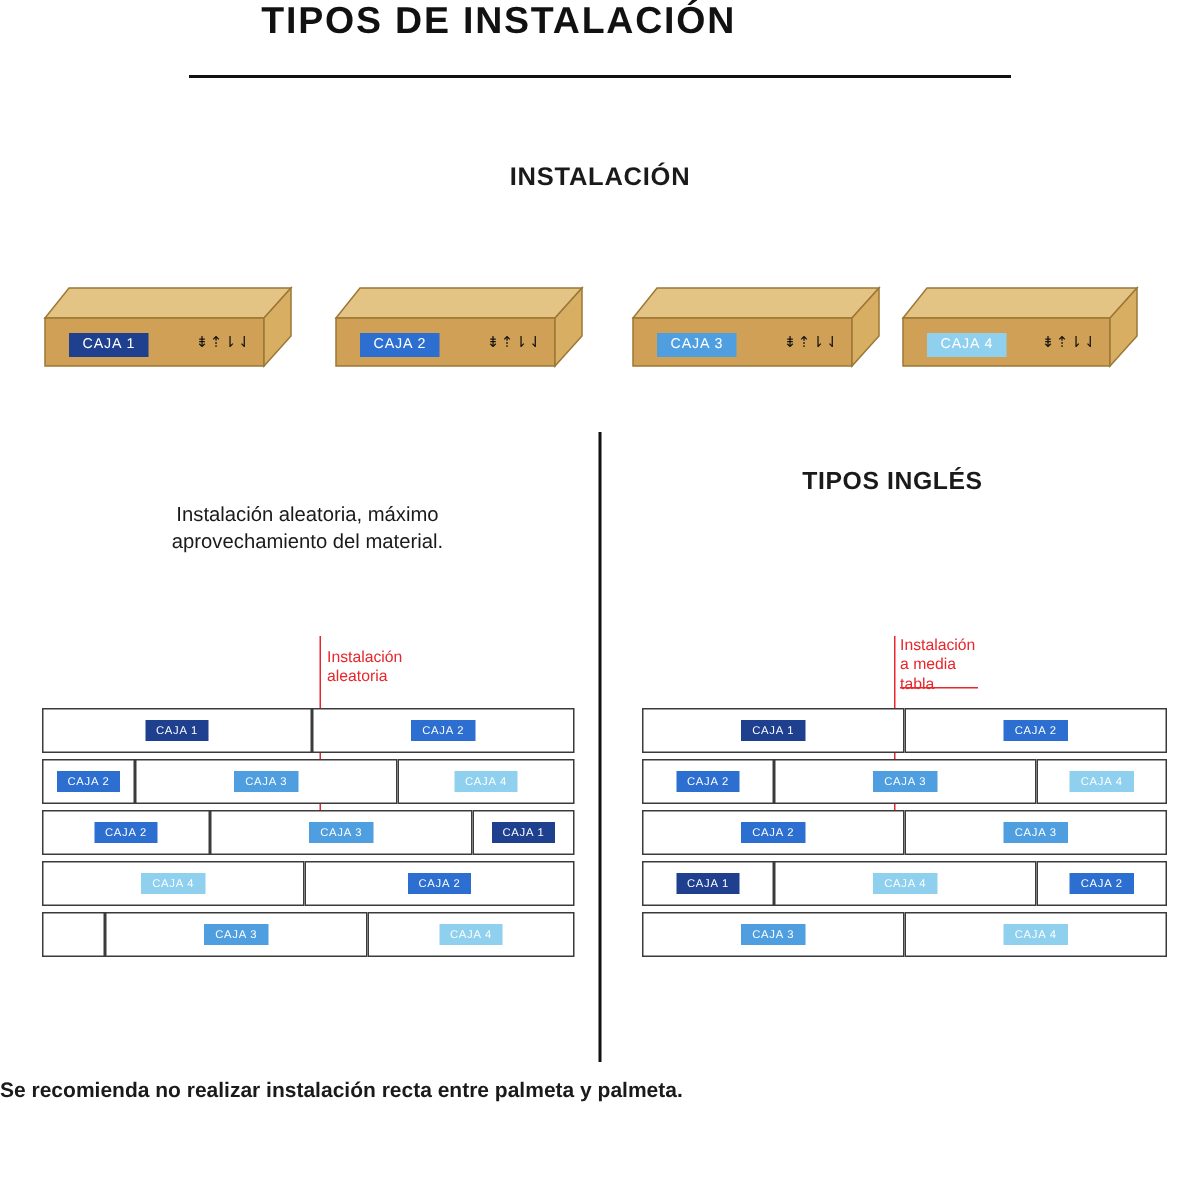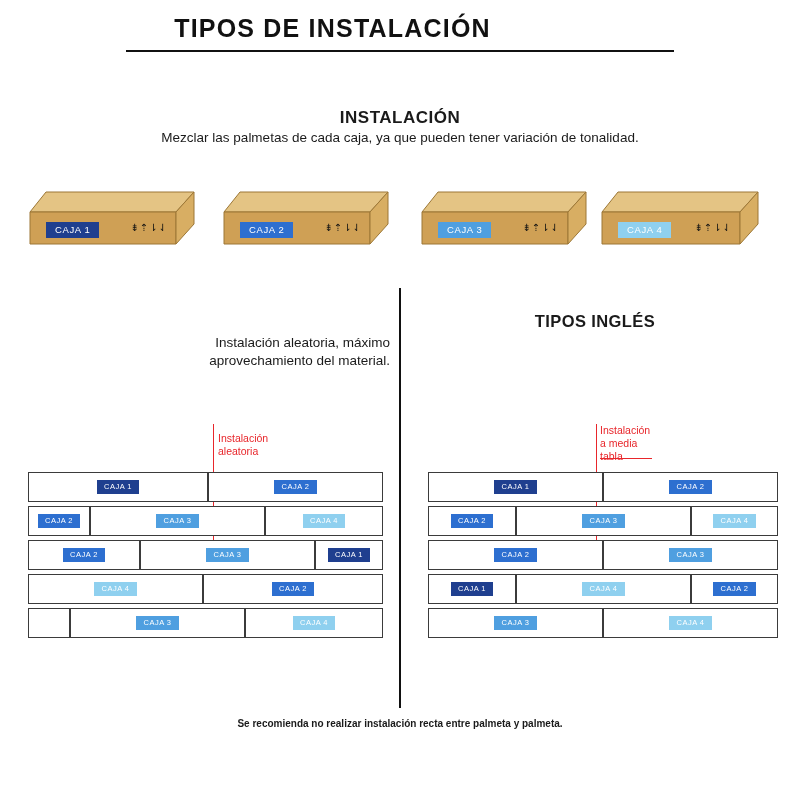--- a/index.html
+++ b/index.html
@@ -6,21 +6,21 @@
   body{
     width:800px;height:800px;background:#ffffff;
     font-family:"Liberation Sans", sans-serif;
     color:#1a1a1a;position:relative;overflow:hidden;
   }
   .page{position:relative;width:800px;height:800px;}
 
   
   .header{
     position:absolute;left:0;top:0;width:665px;height:56px;
-    display:flex;align-items:center;justify-content:center;
+    display:flex;justify-content:center;
   }
   .header h1{
     font-size:25px;font-weight:bold;letter-spacing:1.2px;margin:0;
     color:#111;
   }
   .header-rule{
     position:absolute;left:126px;top:50px;width:548px;height:2px;background:#111;
   }
 
   
@@ -41,57 +41,56 @@
     padding:2px 9px 3px 9px;font-size:9.5px;letter-spacing:.6px;color:#fff;
     font-weight:normal;
   }
   .arrows{position:absolute;right:22px;top:36px;font-size:10px;color:#111;letter-spacing:1px;}
 
   
   .vdivider{position:absolute;left:399px;top:288px;width:1.5px;height:420px;background:#111;}
 
   
   .col-title{position:absolute;text-align:center;font-size:16.5px;font-weight:bold;letter-spacing:.4px;}
-  .col-desc{position:absolute;text-align:right;font-size:13.5px;line-height:1.35;}
+  .col-desc{position:absolute;text-align:center;font-size:13.5px;line-height:1.35;}
 
   
   .red-note{position:absolute;color:#e8262b;font-size:10.5px;line-height:1.25;}
   .red-line{position:absolute;background:#e8262b;width:1.3px;}
   .red-hline{position:absolute;background:#e8262b;height:1.3px;}
 
   
   .wall{position:absolute;}
   .brick{
     position:absolute;box-sizing:border-box;
     border:1px solid #3b3b3b;background:#fff;
     display:flex;align-items:center;justify-content:center;
   }
   .tag{
     font-size:7.5px;letter-spacing:.5px;color:#fff;padding:2px 7px 2.5px 7px;
     white-space:nowrap;display:inline-block;
   }
 
   
   .footer{
-    position:absolute;left:0;top:718px;width:800px;text-align:center;
-    font-size:10px;font-weight:bold;
+    position:absolute;left:0;top:718px;width:800px;
+    font-size:14px;font-weight:bold;
   }
 </style>
 </head>
 <body>
 
 <div class="page">
 
   <div class="header">
     <h1>TIPOS DE INSTALACIÓN</h1>
   </div>
   <div class="header-rule"></div>
 
   <div class="sec-title" style="top:108px;">INSTALACIÓN</div>
-  <div class="sec-sub" style="top:130px;">Mezclar las palmetas de cada caja, ya que pueden tener variación de tonalidad.</div>
 
   <div class="boxes" id="boxes-row">
       <div class="box" style="left: 28px; width: 168px;">
         <svg width="168" height="66">
           <polygon points="18,6 166,6 148,26 2,26" fill="#e4c484" stroke="#9c7736" stroke-width="1"></polygon>
           <polygon points="2,26 148,26 148,58 2,58" fill="#cfa055" stroke="#9c7736" stroke-width="1"></polygon>
           <polygon points="148,26 166,6 166,38 148,58" fill="#d8ae63" stroke="#9c7736" stroke-width="1"></polygon>
         </svg>
         <span class="box-label" style="background: rgb(31, 63, 143);">CAJA 1</span>
         <span class="arrows" style="right: 28px;">⇟⇡⇂⇃</span>

